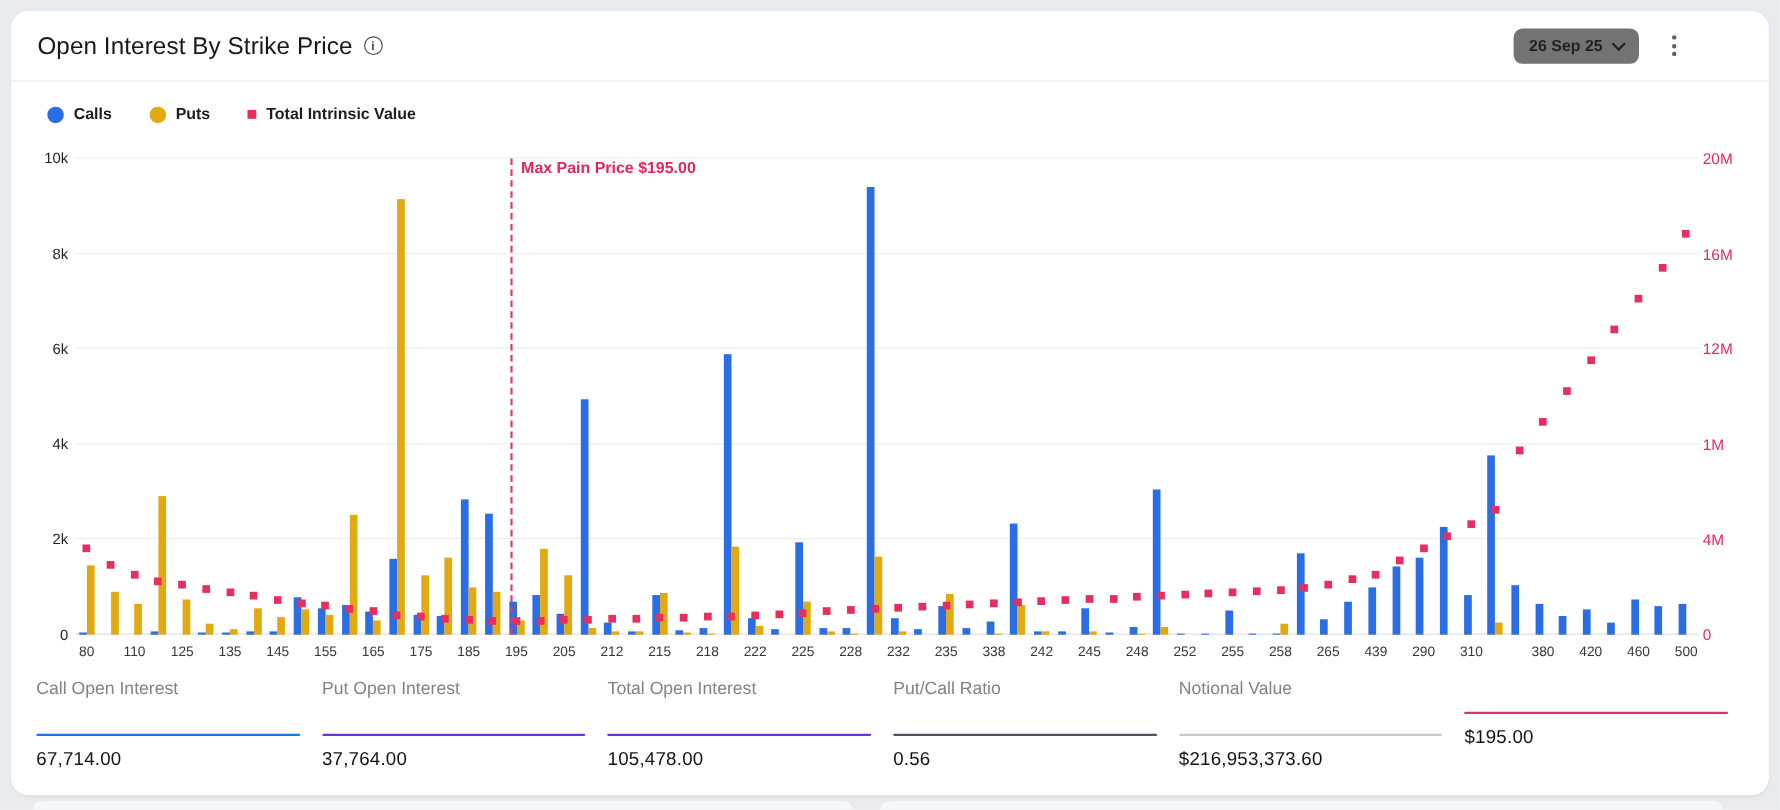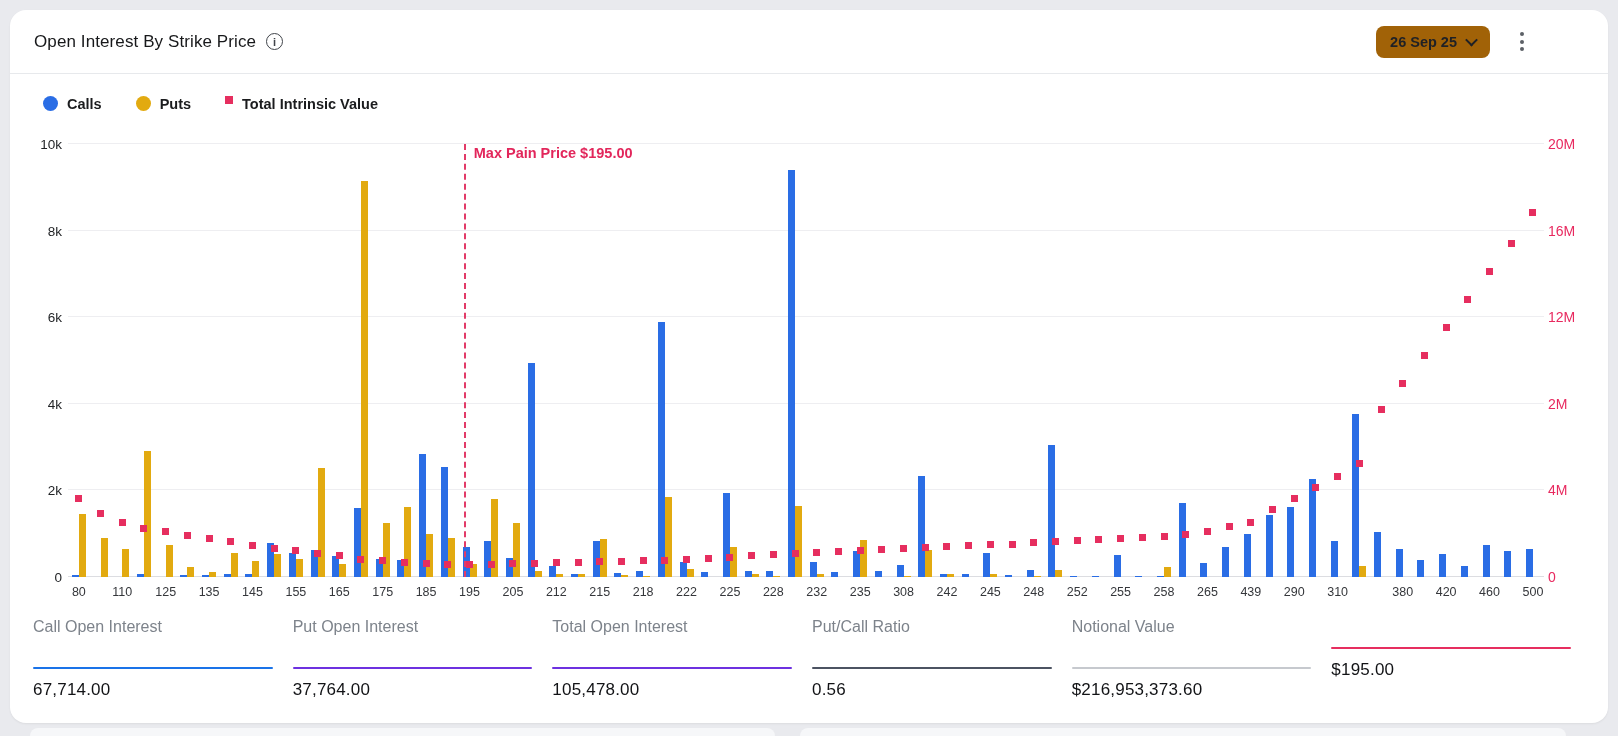--- a/index.html
+++ b/index.html
@@ -5,35 +5,35 @@
   * { margin:0; padding:0; box-sizing:border-box; }
   html,body { width:1618px; height:736px; }
   body { font-family:"Liberation Sans", sans-serif; background:#e9eaee; position:relative; overflow:hidden; }
 
   .main-card { position:absolute; left:10px; top:10px; width:1598px; height:713px;
     background:#ffffff; border-radius:16px; box-shadow:0 1px 2px rgba(60,64,67,.08); }
 
   
   .card-header { display:flex; align-items:center; height:64px; padding:0 80px 0 24px;
     border-bottom:1px solid #e7e9ec; }
-  .title { font-size:17px; font-weight:500; color:#17181a; letter-spacing:.1px; }
+  .title { font-size:22px; font-weight:500; color:#17181a; letter-spacing:.1px; }
   .info-icon { width:17px; height:17px; border:1.5px solid #40444a; border-radius:50%;
     display:inline-flex; align-items:center; justify-content:center; margin-left:10px;
     font-size:11px; font-weight:600; color:#40444a; font-style:normal; cursor:pointer; }
   .spacer { flex:1; }
-  .date-pill { display:flex; align-items:center; gap:10px; background:#a16207; border-radius:8px;
+  .date-pill { display:flex; align-items:center; gap:10px; background:#737373; border-radius:8px;
     padding:8px 14px; font-size:14.5px; font-weight:700; color:#1f2126; cursor:pointer; }
   .chev { width:9px; height:9px; border-right:2.5px solid #1f2126; border-bottom:2.5px solid #1f2126;
     transform:rotate(45deg) translate(-1px,-1px); }
   .kebab { display:flex; flex-direction:column; gap:3.5px; margin-left:26px; padding:4px; cursor:pointer; }
   .kebab span { width:4px; height:4px; border-radius:50%; background:#5c6066; }
 
   
   .legend-row { display:flex; align-items:center; gap:34px; padding:22px 24px 0 33px; }
-  .legend-item { display:flex; gap:9px; cursor:pointer; }
+  .legend-item { display:flex; align-items:center; gap:9px; cursor:pointer; }
   .legend-dot { width:15px; height:15px; border-radius:50%; }
   .legend-sq { width:8px; height:8px; }
   .legend-label { font-size:14.5px; font-weight:700; color:#1b1c1e; }
 
   
   .chart-region { position:absolute; left:0; top:134px; right:0; height:470px; }
   .y-left  { position:absolute; left:0;  top:0; width:52px; height:433px; }
   .y-right { position:absolute; right:6px; top:0; width:54px; height:433px; }
   .ytick { position:absolute; right:0; transform:translateY(50%); font-size:13.5px; color:#1f2124; }
   .ytick.right { right:auto; left:0; color:#e8295f; font-size:14px; }
@@ -323,21 +323,21 @@
           </div>
           <div class="group">
             <div class="bar call" style="background: rgb(42, 109, 229); height: 1.5%;"></div>
             <div class="bar put" style="background: rgb(226, 170, 16); height: 0%;"></div>
             <div class="dot" style="background: rgb(230, 46, 95); bottom: calc(6.25% - 3px);"></div>
           </div>
           <div class="group">
             <div class="bar call" style="background: rgb(42, 109, 229); height: 2.8%;"></div>
             <div class="bar put" style="background: rgb(226, 170, 16); height: 0.3%;"></div>
             <div class="dot" style="background: rgb(230, 46, 95); bottom: calc(6.5% - 3px);"></div>
-            <div class="xlabel">308</div>
+            <div class="xlabel">338</div>
           </div>
           <div class="group">
             <div class="bar call" style="background: rgb(42, 109, 229); height: 23.3%;"></div>
             <div class="bar put" style="background: rgb(226, 170, 16); height: 6.2%;"></div>
             <div class="dot" style="background: rgb(230, 46, 95); bottom: calc(6.75% - 3px);"></div>
           </div>
           <div class="group">
             <div class="bar call" style="background: rgb(42, 109, 229); height: 0.8%;"></div>
             <div class="bar put" style="background: rgb(226, 170, 16); height: 0.6%;"></div>
             <div class="dot" style="background: rgb(230, 46, 95); bottom: calc(7% - 3px);"></div>
@@ -491,21 +491,21 @@
             <div class="dot" style="background: rgb(230, 46, 95); bottom: calc(84% - 3px);"></div>
             <div class="xlabel">500</div>
           </div>
         </div>
       <div class="maxpain-line" style="left: 26.8116%; border-left-color: rgb(226, 59, 104);"></div>
       <div class="maxpain-label" style="left: calc(26.8116% + 10px);">Max Pain Price $195.00</div>
     </div>
     <div class="y-right">
         <div class="ytick right" style="bottom: 0%; color: rgb(232, 41, 95);">0</div>
         <div class="ytick right" style="bottom: 20%; color: rgb(232, 41, 95);">4M</div>
-        <div class="ytick right" style="bottom: 40%; color: rgb(232, 41, 95);">2M</div>
+        <div class="ytick right" style="bottom: 40%; color: rgb(232, 41, 95);">1M</div>
         <div class="ytick right" style="bottom: 60%; color: rgb(232, 41, 95);">12M</div>
         <div class="ytick right" style="bottom: 80%; color: rgb(232, 41, 95);">16M</div>
         <div class="ytick right" style="bottom: 100%; color: rgb(232, 41, 95);">20M</div>
       </div>
   </div>
 
   <div class="stats-row">
     <div class="stat">
       <div class="stat-label">Call Open Interest</div>
       <div class="stat-rule" style="background: rgb(26, 115, 232);"></div>

